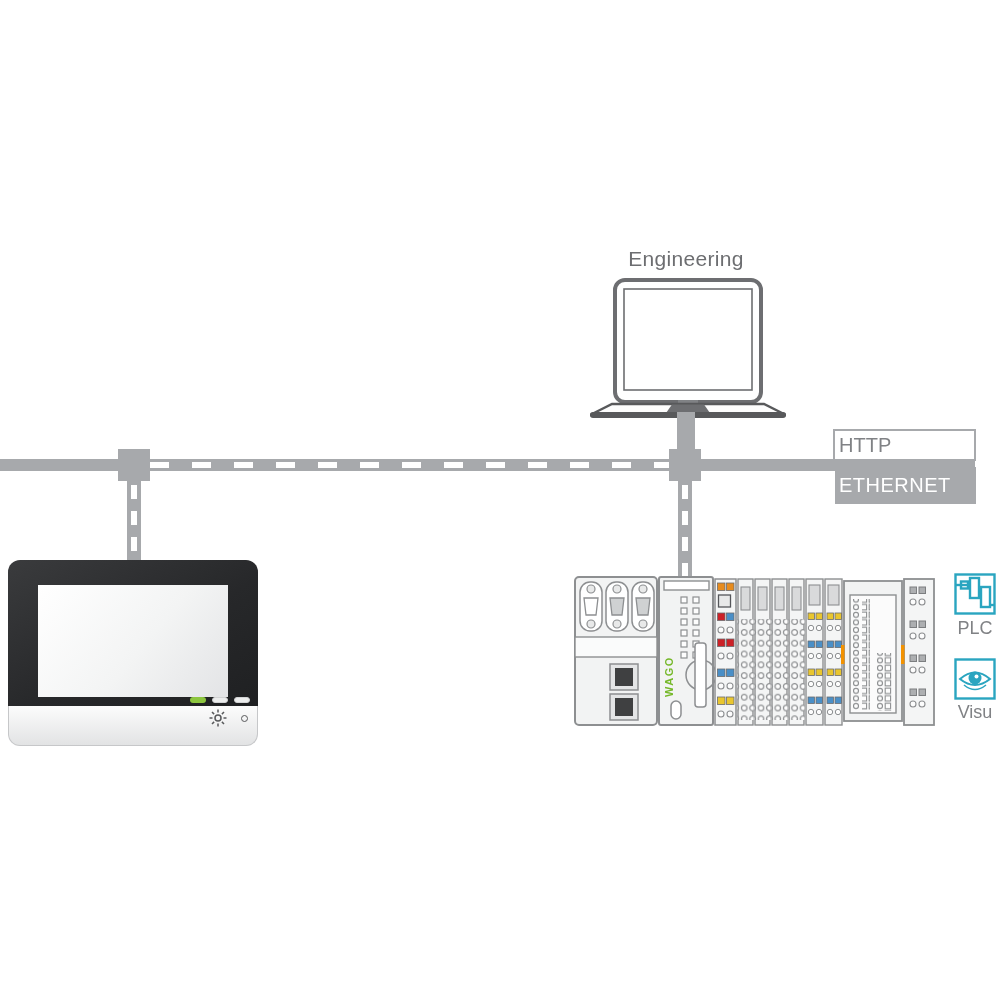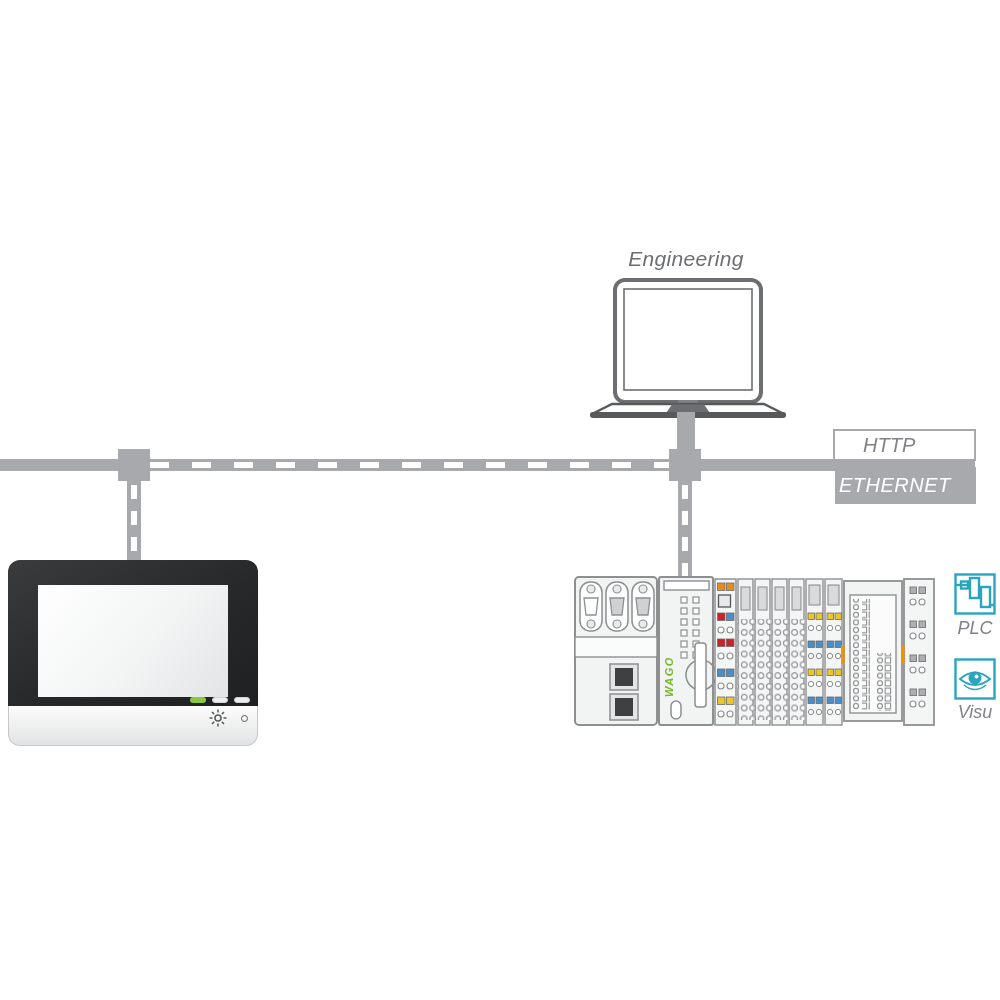--- a/index.html
+++ b/index.html
@@ -1,31 +1,30 @@
 <!DOCTYPE html>
 <html><head>
 <meta charset="utf-8">
 <style>
   html,body{margin:0;padding:0;background:#ffffff;}
   .canvas{
     position:relative;width:1000px;height:1000px;background:#ffffff;overflow:hidden;
     font-family:"Liberation Sans", sans-serif;
-    font-style:italic;
   }
   .abs{position:absolute;}
 
   
   .engineering-label{
     left:586px;top:247px;width:200px;text-align:center;
     font-size:21px;color:#6d6e71;letter-spacing:.3px;
   }
   .http-box{
     left:833px;top:429px;width:143px;height:32px;box-sizing:border-box;
     background:#ffffff;border:2px solid #a7a9ac;
-    font-size:20px;color:#808285;line-height:28px;padding-left:28px;
+    font-size:20px;color:#808285;line-height:28px;padding-left:4px;
   }
   .ethernet-box{
     left:835px;top:467px;width:141px;height:37px;box-sizing:border-box;
     background:#a7a9ac;color:#ffffff;
     font-size:20px;line-height:37px;padding-left:4px;letter-spacing:.5px;
   }
 
   
   .bus-bar{left:0;top:459px;width:975px;height:12px;background:#a7a9ac;}
   .bus-dashes{

